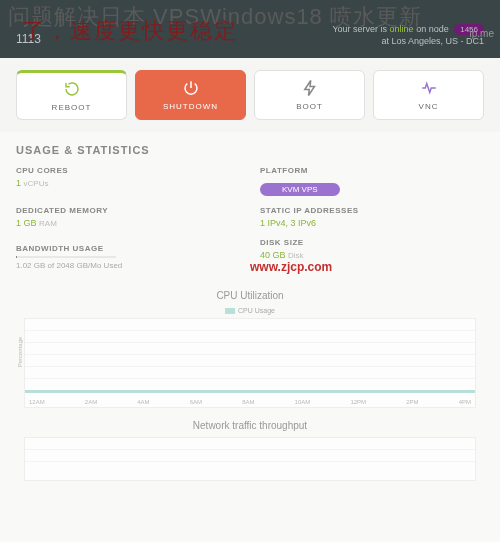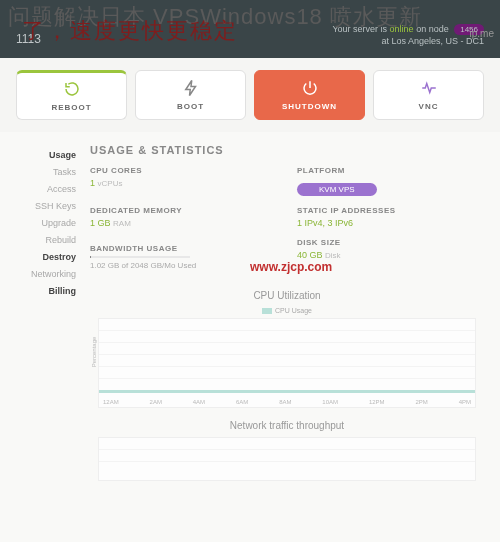--- a/index.html
+++ b/index.html
@@ -6,21 +6,21 @@
 body{width:500px;height:542px;font-family:-apple-system,BlinkMacSystemFont,"Segoe UI",Helvetica,Arial,sans-serif;background:#f9f9f7;overflow:hidden;position:relative}
 .overlay-title{position:absolute;top:2px;left:8px;font-size:22px;font-weight:500;color:#5a5a5a;z-index:100;letter-spacing:1px}
 .overlay-sub{position:absolute;top:16px;left:22px;font-size:22px;font-weight:400;color:#7f1d1d;z-index:100;letter-spacing:2px}
 .watermark{position:absolute;right:6px;top:28px;font-size:10px;color:#999;z-index:99}
 .header{background:#3a4548;color:#fff;padding:10px 16px 12px 16px;display:flex;justify-content:space-between;align-items:flex-end;height:58px}
 .server-badge{display:flex;flex-direction:column;align-items:flex-end;gap:4px}
 .server-id{font-size:12px;color:#c0c6c8}
 .status-line{display:flex;flex-direction:column;align-items:flex-end;gap:2px;font-size:9px;color:#b8c0c2}
 .pill{background:#701a75;border-radius:8px;padding:1px 6px;margin-left:3px;font-size:8px}
 .actions{display:flex;gap:8px;padding:12px 16px;background:#f5f5f3}
-.action-btn{flex:1;height:50px;border-radius:6px;border:1px solid #e0e0e0;background:#fff;display:flex;flex-direction:column;align-items:center;justify-content:center;gap:3px;cursor:pointer;font-size:8px;letter-spacing:1px;color:#6a6a6a;font-weight:700}
+.action-btn{flex:1;height:50px;border-radius:6px;border:1px solid #e0e0e0;background:#fff;display:flex;flex-direction:column;align-items:center;justify-content:center;gap:3px;cursor:pointer;font-size:8px;letter-spacing:1px;color:#6a6a6a;font-weight:400}
 .action-btn.reboot{border-top:3px solid #9bc53d}
 .action-btn.reboot svg{stroke:#9bc53d}
 .action-btn.boot svg{stroke:#888}
 .action-btn.shutdown{background:#e8684a;color:#fff;border-color:#e8684a}
 .action-btn.shutdown svg{stroke:#fff}
 .action-btn.vnc svg{stroke:#9b72cf}
 .main{display:flex;padding:12px 16px;gap:14px}
 .sidebar{width:60px;display:flex;flex-direction:column;align-items:flex-end;gap:7px;padding-top:6px}
 .side-item{font-size:9px;color:#a8a8a8;cursor:pointer;text-align:right}
 .side-item.active{color:#444;font-weight:600}
@@ -71,52 +71,41 @@
   </div>
 </div>
 
 <div class="actions">
   <button class="action-btn reboot">
     <span><svg viewBox="0 0 24 24">
           <path d="M4 12a8 8 0 1 0 3-6.3M4 4v5h5"></path>
         </svg></span>
     <span>REBOOT</span>
   </button>
+  <button class="action-btn shutdown">
+    <span><svg viewBox="0 0 24 24">
+          <path d="M12 3v9M7 6a8 8 0 1 0 10 0"></path>
+        </svg></span>
+    <span>SHUTDOWN</span>
+  </button>
   <button class="action-btn boot">
     <span><svg viewBox="0 0 24 24">
           <path d="M13 2 5 14h6l-1 8 8-12h-6z"></path>
         </svg></span>
     <span>BOOT</span>
-  </button>
-  <button class="action-btn shutdown">
-    <span><svg viewBox="0 0 24 24">
-          <path d="M12 3v9M7 6a8 8 0 1 0 10 0"></path>
-        </svg></span>
-    <span>SHUTDOWN</span>
   </button>
   <button class="action-btn vnc">
     <span><svg viewBox="0 0 24 24">
           <path d="M3 12h4l2-6 4 12 2-6h6"></path>
         </svg></span>
     <span>VNC</span>
   </button>
 </div>
 
 <div class="main">
-  <div class="sidebar">
-    <span class="side-item active">Usage</span>
-    <span class="side-item">Tasks</span>
-    <span class="side-item">Access</span>
-    <span class="side-item">SSH Keys</span>
-    <span class="side-item">Upgrade</span>
-    <span class="side-item">Rebuild</span>
-    <span class="side-item active">Destroy</span>
-    <span class="side-item">Networking</span>
-    <span class="side-item active">Billing</span>
-  </div>
 
   <div class="content">
     <div class="section-title">USAGE &amp; STATISTICS</div>
 
     <div class="stats-grid">
       <div>
         <div class="stat-label">CPU CORES</div>
         <div class="stat-value"><span>1</span> <span class="sub">vCPUs</span></div>
       </div>
       <div>

